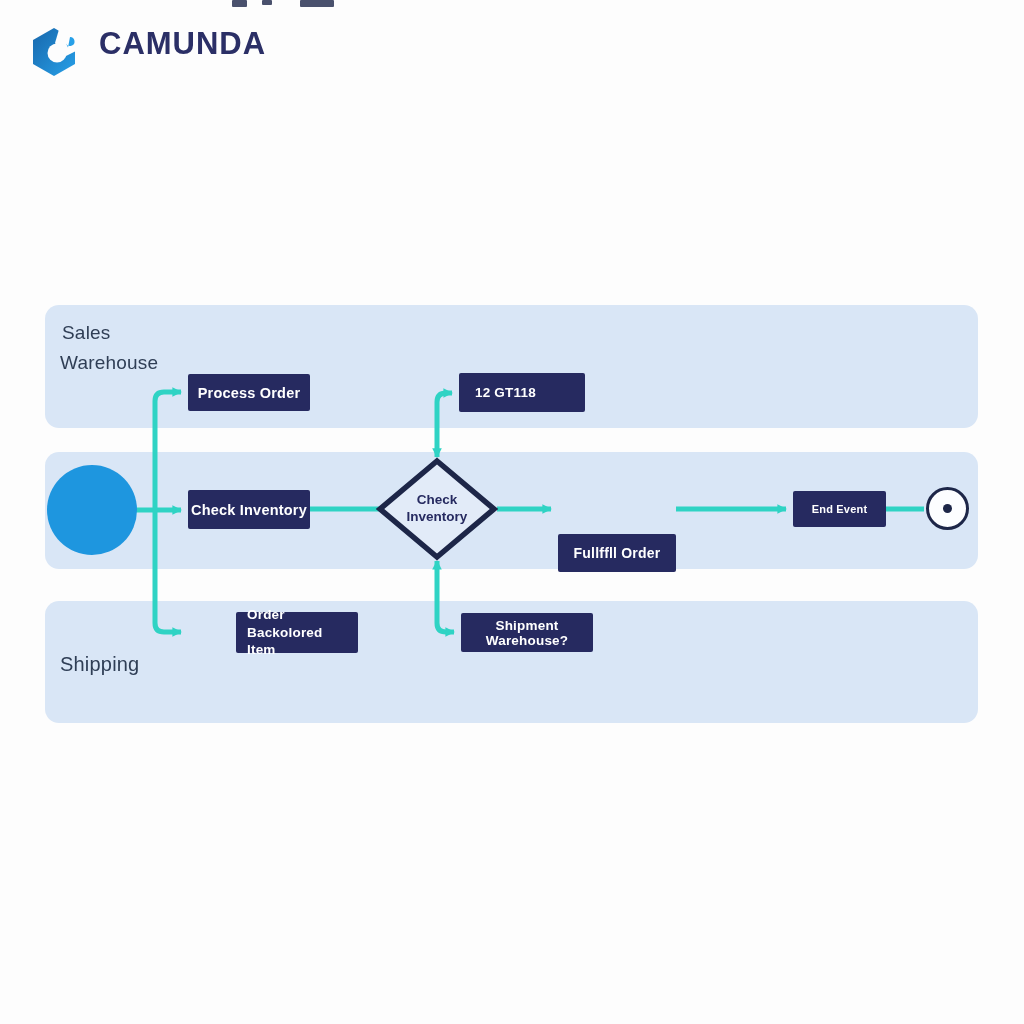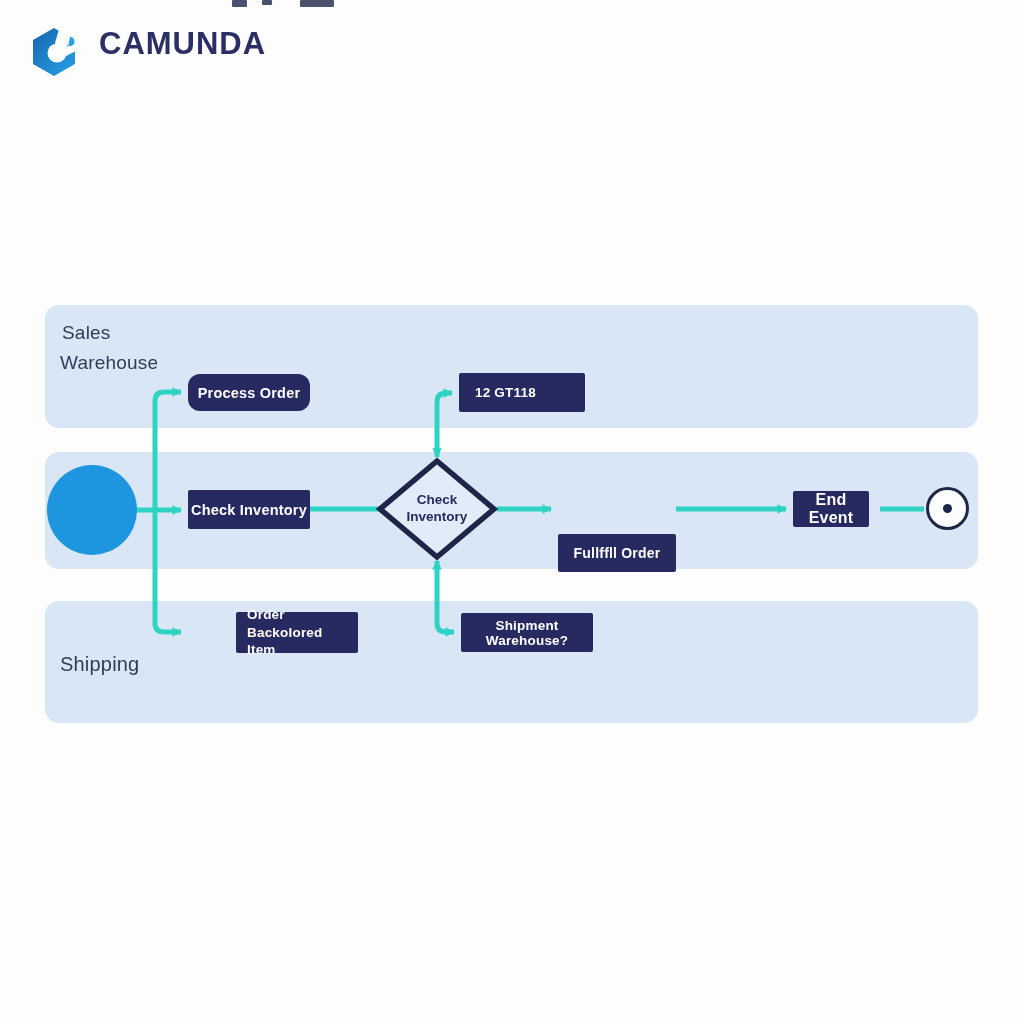--- a/index.html
+++ b/index.html
@@ -46,25 +46,25 @@
   
   .task{
     position:absolute;background:var(--task_bg);color:var(--task_text);
     display:flex;align-items:center;justify-content:center;
     font-size:14.5px;font-weight:600;letter-spacing:.2px;
     box-sizing:border-box;text-align:center;border-radius:2px;
   }
   .task.left{justify-content:flex-start;text-align:left;padding-left:11px;padding-right:8px;line-height:1.3;margin-left:48px;}
   .task.code{justify-content:flex-start;padding-left:16px;font-size:13.5px;}
 
-  .t-process{left:188px;top:374px;width:122px;height:37px;border-radius:12px;}
+  .t-process{left:188px;top:374px;width:122px;height:37px;}
   .t-code{left:459px;top:373px;width:126px;height:39px;}
   .t-check{left:188px;top:490px;width:122px;height:39px;}
   .t-fulfill{left:558px;top:490px;width:118px;height:38px;font-size:14px;margin-top:44px;}
-  .t-endevent{left:793px;top:491px;width:76px;height:36px;font-size:16px;}
+  .t-endevent{left:793px;top:491px;width:93px;height:36px;font-size:11px;}
   .t-backorder{left:188px;top:612px;width:122px;height:41px;font-size:13.5px;}
   .t-shipment{left:461px;top:613px;width:132px;height:39px;font-size:13.5px;}
 
   
   .start-event{
     position:absolute;left:47px;top:465px;width:90px;height:90px;
     background:var(--start_event);border-radius:50%;
   }
   .end-circle{
     position:absolute;left:926px;top:487px;width:37px;height:37px;

